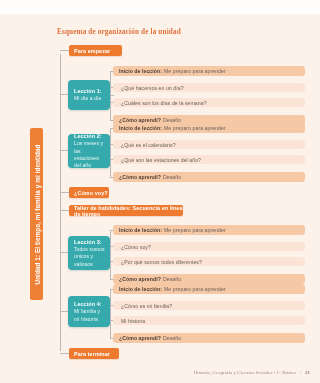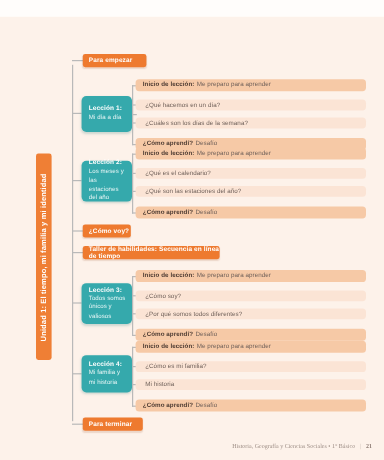--- a/index.html
+++ b/index.html
@@ -145,20 +145,21 @@
   .footer-sep{color:#c6b4ab;}
   .footer-page{color:#8d7c74;font-weight:bold;}
 </style>
 </head>
 <body>
 
 <div class="page">
 
   <div class="top-white"></div>
 
+  <div class="page-title">Esquema de organización de la unidad</div>
 
   <div class="unit-tab">
     <span class="unit-tab-label">Unidad 1: El tiempo, mi familia y mi identidad</span>
   </div>
 
   <div class="trunk"></div>
 
   <div class="stub" style="left:60px;top:50px;width:10px;"></div>
   <div class="stub" style="left:60px;top:94px;width:8px;"></div>
   <div class="stub" style="left:60px;top:150px;width:8px;"></div>

